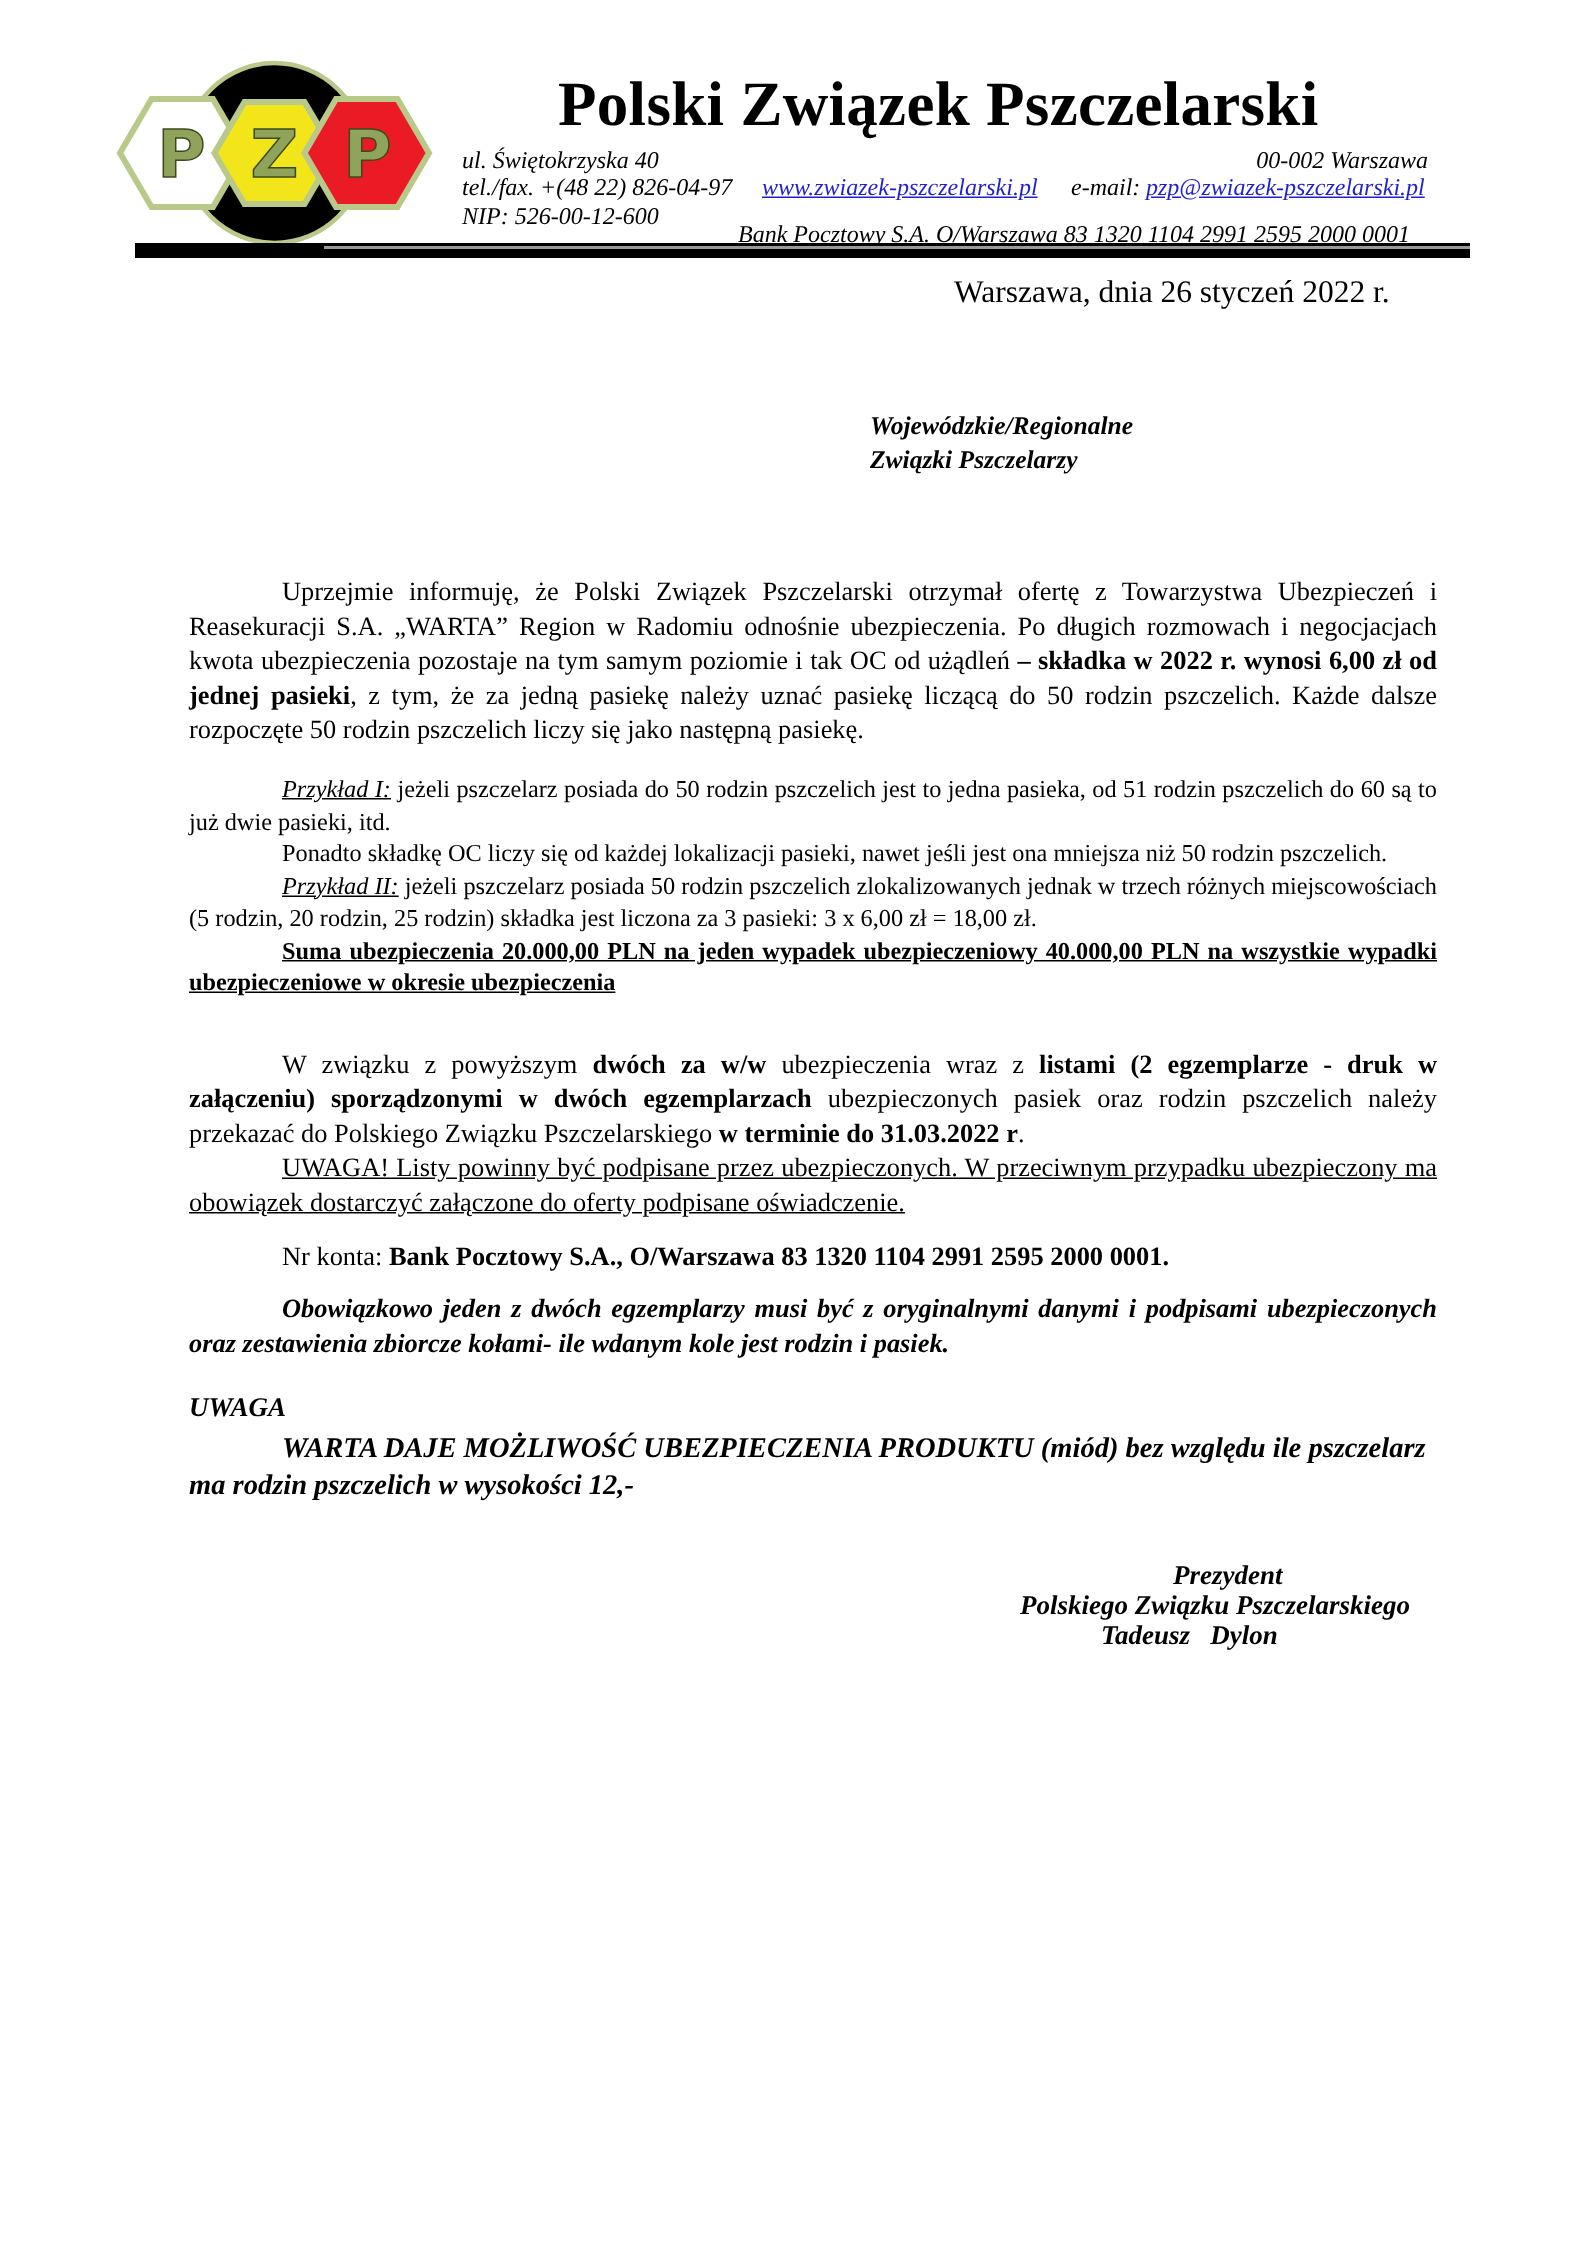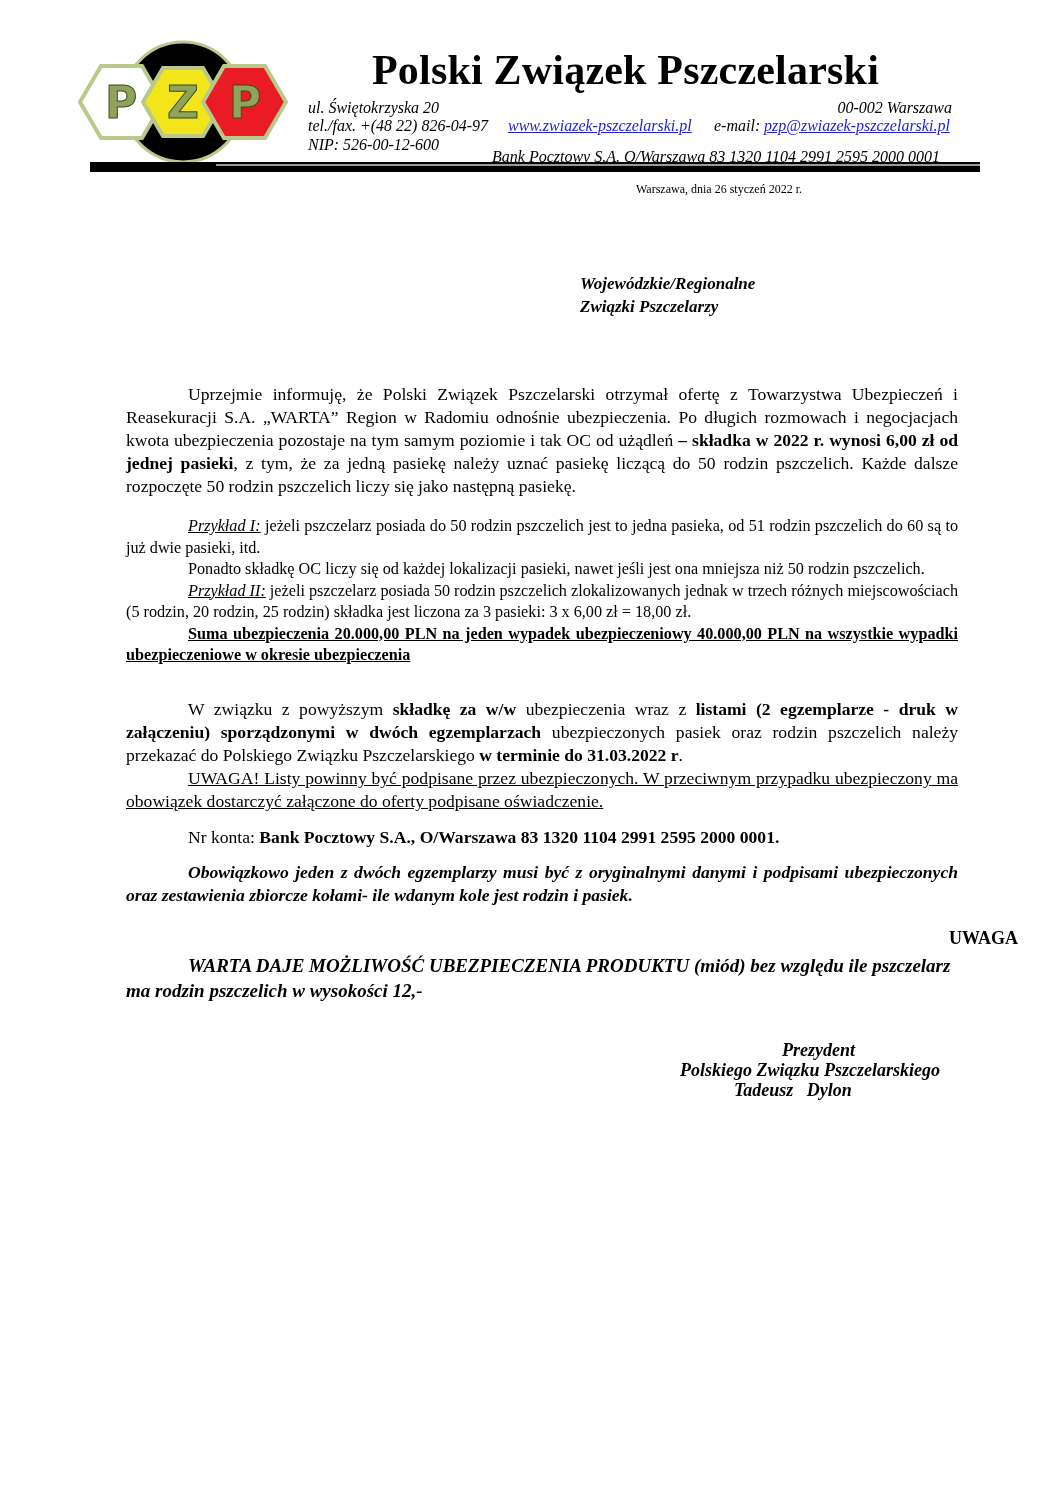--- a/index.html
+++ b/index.html
@@ -14,51 +14,51 @@
   .org-title { left: 372px; top: 46px; font-size: 42px; font-weight: bold; letter-spacing: 0.2px; white-space: nowrap; }
   .hdr-line { left: 308px; width: 650px; font-size: 16px; font-style: italic; white-space: nowrap; line-height: 18px; }
   .hdr-line .right { position: absolute; right: 6px; top: 0; }
   .hdr-line a, .link { color: #1f1fd0; text-decoration: underline; }
 
   .divider-black { left: 90px; top: 162px; width: 126px; height: 10px; background: #000; }
   .divider-a { left: 216px; top: 162px; width: 764px; height: 2px; background: #000; }
   .divider-b { left: 216px; top: 164px; width: 764px; height: 2px; background: #9a9a9a; }
   .divider-c { left: 216px; top: 166px; width: 764px; height: 6px; background: #000; }
 
-  .date { left: 636px; top: 182px; font-size: 12px; white-space: nowrap; }
+  .date { left: 636px; top: 182px; font-size: 21px; white-space: nowrap; }
   .addressee { left: 580px; top: 272px; font-size: 17px; font-style: italic; font-weight: bold; line-height: 23px; white-space: nowrap; }
 
   .body { left: 126px; width: 832px; font-size: 17.6px; line-height: 23px; text-align: justify; }
   .body.small { font-size: 16.2px; line-height: 21.5px; }
   .indent { text-indent: 62px; }
   p { margin: 0; }
   .u { text-decoration: underline; }
   .b { font-weight: bold; }
   .i { font-style: italic; }
 
-  .uwaga-title { left: 126px; width: 892px; top: 928px; text-align: right; font-size: 18px; font-weight: bold; }
+  .uwaga-title { left: 126px; width: 892px; top: 928px; text-align: left; font-size: 18px; font-weight: bold; font-style: italic; }
   .sig { left: 660px; width: 320px; font-size: 18px; font-weight: bold; font-style: italic; line-height: 20px; }
 </style>
 </head>
 <body>
 
 <svg id="logo" class="abs" viewBox="0 0 218 128">
   <circle cx="109" cy="64" r="60" fill="#000" stroke="#b9c98a" stroke-width="3"></circle>
   <polygon points="6,64 27,28 68,28 89,64 68,100 27,100" fill="#ffffff" stroke="#b9c98a" stroke-width="4"></polygon>
   <polygon points="69,64 89,30 129,30 149,64 129,98 89,98" fill="#f2e61a" stroke="#b9c98a" stroke-width="4"></polygon>
   <polygon points="129,64 150,28 191,28 212,64 191,100 150,100" fill="#ea1b24" stroke="#b9c98a" stroke-width="4"></polygon>
   <text x="47" y="80" text-anchor="middle" font-family="DejaVu Sans, sans-serif" font-size="44" font-weight="bold" fill="#8fa45a" stroke="#3b4a1c" stroke-width="1">P</text>
   <text x="109" y="80" text-anchor="middle" font-family="DejaVu Sans, sans-serif" font-size="44" font-weight="bold" fill="#8fa45a" stroke="#3b4a1c" stroke-width="1">Z</text>
   <text x="171" y="80" text-anchor="middle" font-family="DejaVu Sans, sans-serif" font-size="44" font-weight="bold" fill="#8fa45a" stroke="#3b4a1c" stroke-width="1">P</text>
 </svg>
 
 <div class="abs org-title">Polski Związek Pszczelarski</div>
 
 <div class="abs hdr-line" style="top:99px;">
-  <span>ul. Świętokrzyska 20</span>
+  <span>ul. Świętokrzyska 40</span>
   <span class="right">00-002 Warszawa</span>
 </div>
 <div class="abs hdr-line" style="top:117px;">
   <span>tel./fax. +(48 22) 826-04-97</span>
   <a style="position:absolute; left:200px;font-family:Liberation Serif, serif;">www.zwiazek-pszczelarski.pl</a>
   <span style="position:absolute; left:406px;">e-mail:</span>
   <a style="position:absolute; left:456px;">pzp@zwiazek-pszczelarski.pl</a>
 </div>
 <div class="abs hdr-line" style="top:136px;">
   <span>NIP: 526-00-12-600</span>
@@ -89,21 +89,21 @@
   </p>
   <p class="indent">Ponadto składkę OC liczy się od każdej lokalizacji pasieki, nawet jeśli jest ona mniejsza niż 50 rodzin pszczelich.</p>
   <p class="indent">
     <span class="i u">Przykład II:</span><span> jeżeli pszczelarz posiada 50 rodzin pszczelich zlokalizowanych jednak w trzech różnych miejscowościach (5 rodzin, 20 rodzin, 25 rodzin) składka jest liczona za 3 pasieki: 3 x 6,00 zł = 18,00 zł.</span>
   </p>
   <p class="indent b u">Suma ubezpieczenia 20.000,00 PLN na jeden wypadek ubezpieczeniowy 40.000,00 PLN na wszystkie wypadki ubezpieczeniowe w okresie ubezpieczenia</p>
 </div>
 
 <div class="abs body" style="top:698px;">
   <p class="indent">
-    <span>W związku z powyższym </span><span class="b">składkę za w/w</span><span> ubezpieczenia wraz z </span><span class="b">listami (2 egzemplarze - druk w załączeniu) sporządzonymi w dwóch egzemplarzach</span><span> ubezpieczonych pasiek oraz rodzin pszczelich należy przekazać do Polskiego Związku Pszczelarskiego </span><span class="b">w terminie do 31.03.2022 r</span><span>.</span>
+    <span>W związku z powyższym </span><span class="b">dwóch za w/w</span><span> ubezpieczenia wraz z </span><span class="b">listami (2 egzemplarze - druk w załączeniu) sporządzonymi w dwóch egzemplarzach</span><span> ubezpieczonych pasiek oraz rodzin pszczelich należy przekazać do Polskiego Związku Pszczelarskiego </span><span class="b">w terminie do 31.03.2022 r</span><span>.</span>
   </p>
   <p class="indent u">UWAGA! Listy powinny być podpisane przez ubezpieczonych. W przeciwnym przypadku ubezpieczony ma obowiązek dostarczyć załączone do oferty podpisane oświadczenie.</p>
 </div>
 
 <div class="abs body" style="top:826px;">
   <p class="indent">
     <span>Nr konta: </span><span class="b">Bank Pocztowy S.A., O/Warszawa 83 1320 1104 2991 2595 2000 0001.</span>
   </p>
 </div>
 

